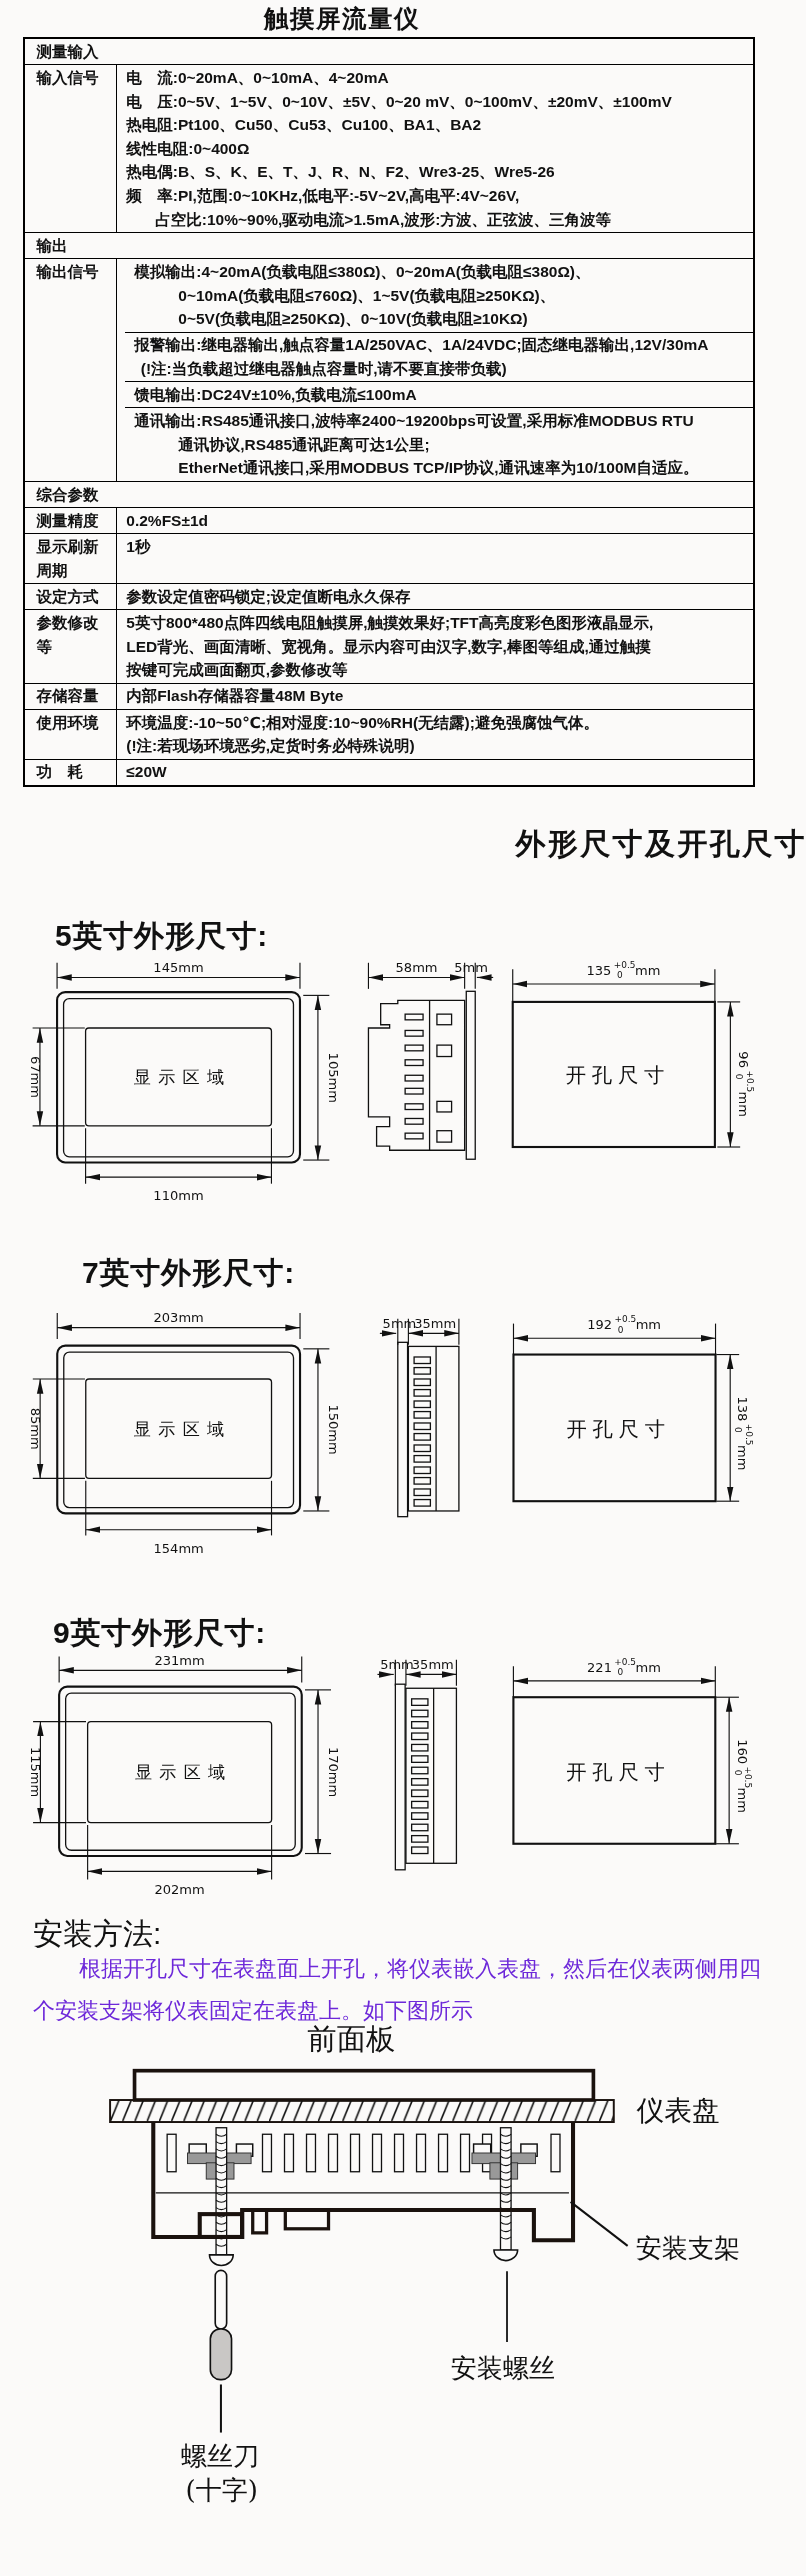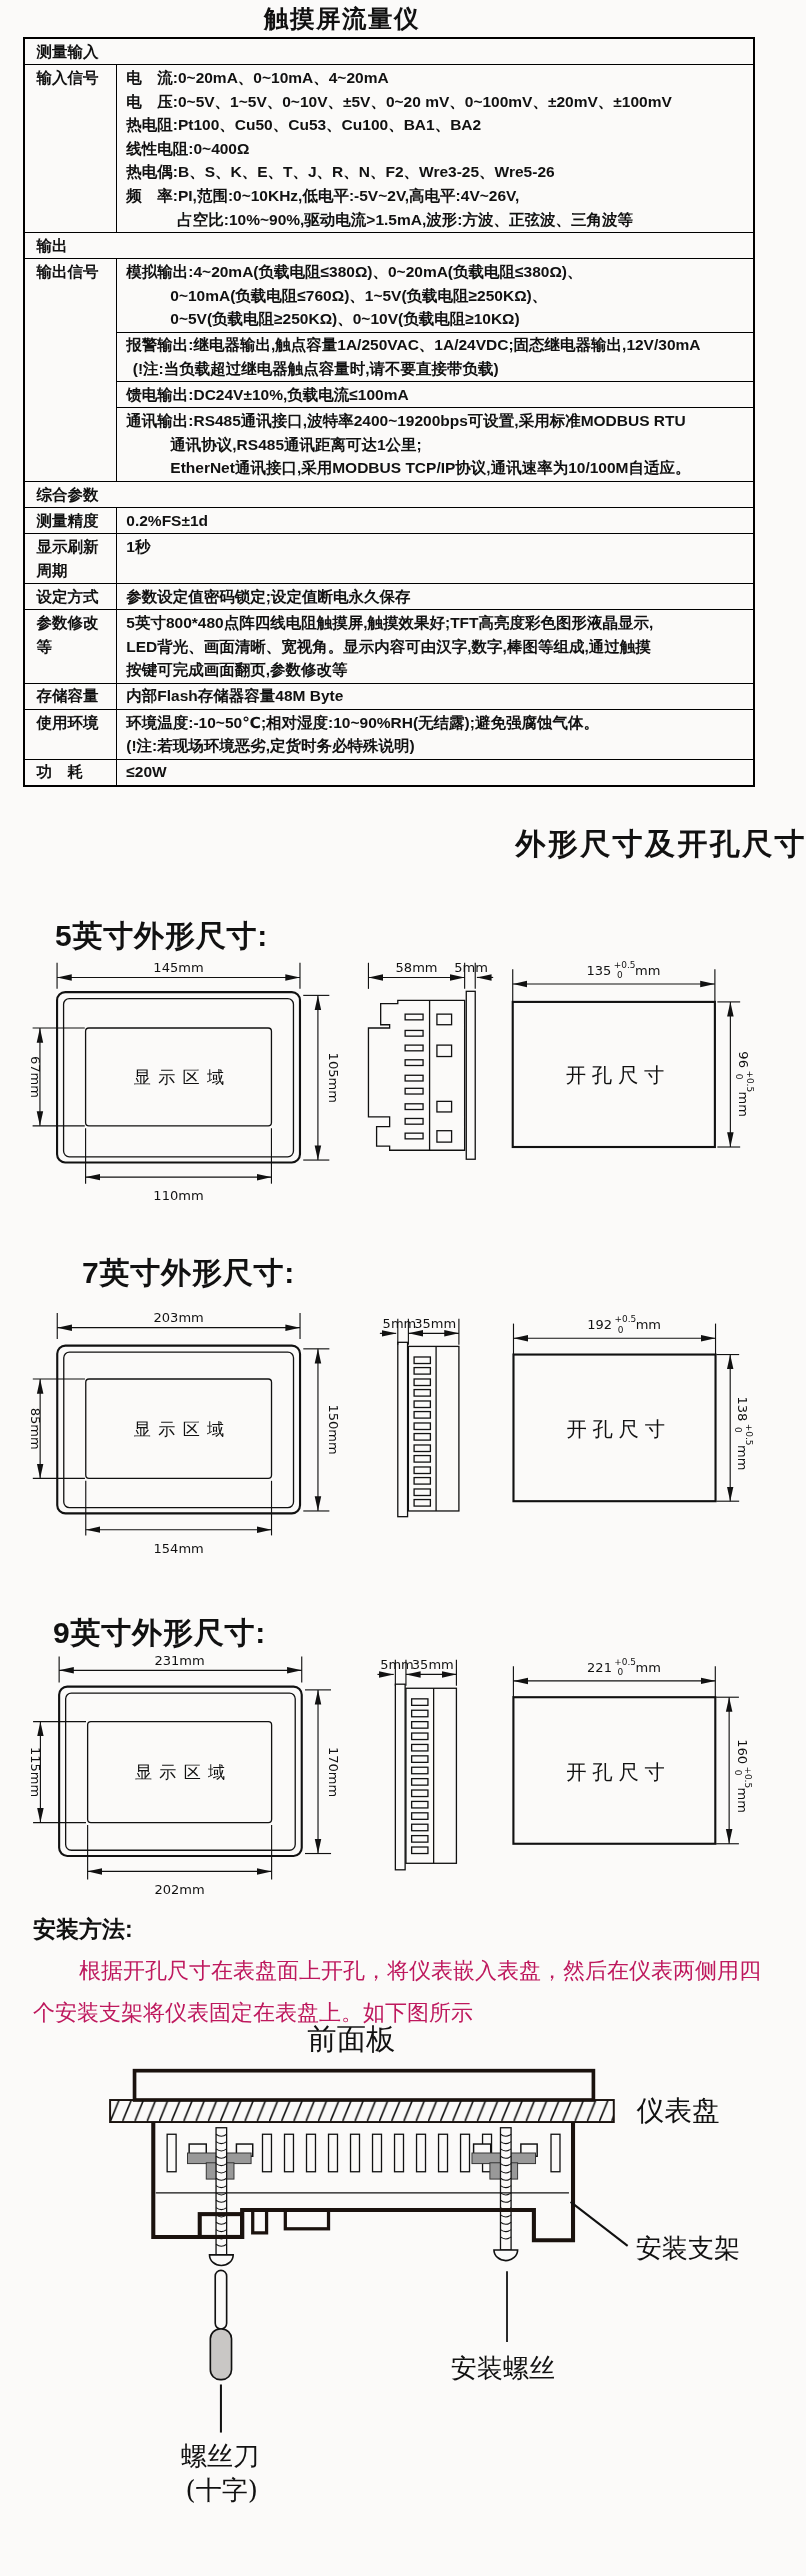--- a/index.html
+++ b/index.html
@@ -7,39 +7,39 @@
   #page{position:relative;width:807px;height:2576px;background:#fbfaf9;color:#111;
         font-family:"Liberation Sans","DejaVu Sans",sans-serif;overflow:hidden;}
 
   
   .h-title{position:absolute;top:3.3px;left:0;width:684px;text-align:center;
            font-size:24.4px;font-weight:700;letter-spacing:1.6px;}
   .h-sec{position:absolute;top:824px;left:0;width:807px;text-align:right;
          font-size:30px;font-weight:700;letter-spacing:2.4px;}
   .h-sub{position:absolute;font-size:30px;font-weight:700;letter-spacing:0.8px;}
   #h5{top:916px;left:55px;} #h7{top:1253px;left:55px;margin-left:27px;} #h9{top:1613px;left:53px;}
-  #hinst{top:1914px;left:33px;font-size:23px;font-weight:700;position:absolute;}
+  #hinst{top:1914px;left:33px;font-size:30px;font-weight:400;position:absolute;}
 
   
   #spec{position:absolute;top:37px;left:23px;}
   table{border-collapse:collapse;width:732px;table-layout:fixed;background:#fbfaf9;}
   table{border:2.4px solid #000;}
   td{border:1.6px solid #000;font-size:15.5px;line-height:23.6px;font-weight:600;
      vertical-align:top;padding:0.8px 3.3px 0.8px 9.8px;white-space:nowrap;overflow:hidden;}
   col.c1{width:92px;}
   td.lab{padding-left:11.4px;white-space:normal;}
   td.cont{padding:0;}
-  .blk{padding:0.8px 3.3px 0.8px 9.8px;}
+  .blk{padding:0.8px 3.3px 0.8px 9.8px;margin-left:8px;}
   .blk + .blk{border-top:1.6px solid #000;}
-  .i63{margin-left:51px;} .i54{margin-left:44px;} .i8{margin-left:6.5px;}
+  .i63{margin-left:29px;} .i54{margin-left:44px;} .i8{margin-left:6.5px;}
 
   
   #inst-para{position:absolute;top:1950px;left:33px;width:743px;
-             font-family:Liberation Sans, sans-serif;
-             font-size:22px;line-height:42px;color:#be185d;}
+             font-family:Liberation Mono, monospace;
+             font-size:22px;line-height:42px;color:#6d28d9;}
   #inst-para .pl1{text-indent:46px;}
 
   
   svg{position:absolute;left:0;display:block;}
   #svg5{top:953px;} #svg7{top:1291px;} #svg9{top:1650px;} #svgi{top:2012px;}
   .dim{stroke:#111;stroke-width:1.4;fill:none;}
   .bx{stroke:#111;stroke-width:2.6;fill:none;}
   .bx2{stroke:#111;stroke-width:1.6;fill:none;}
   .thk{stroke:#1a120e;stroke-width:5;fill:none;}
   .thk2{stroke:#1a120e;stroke-width:4;fill:none;}

